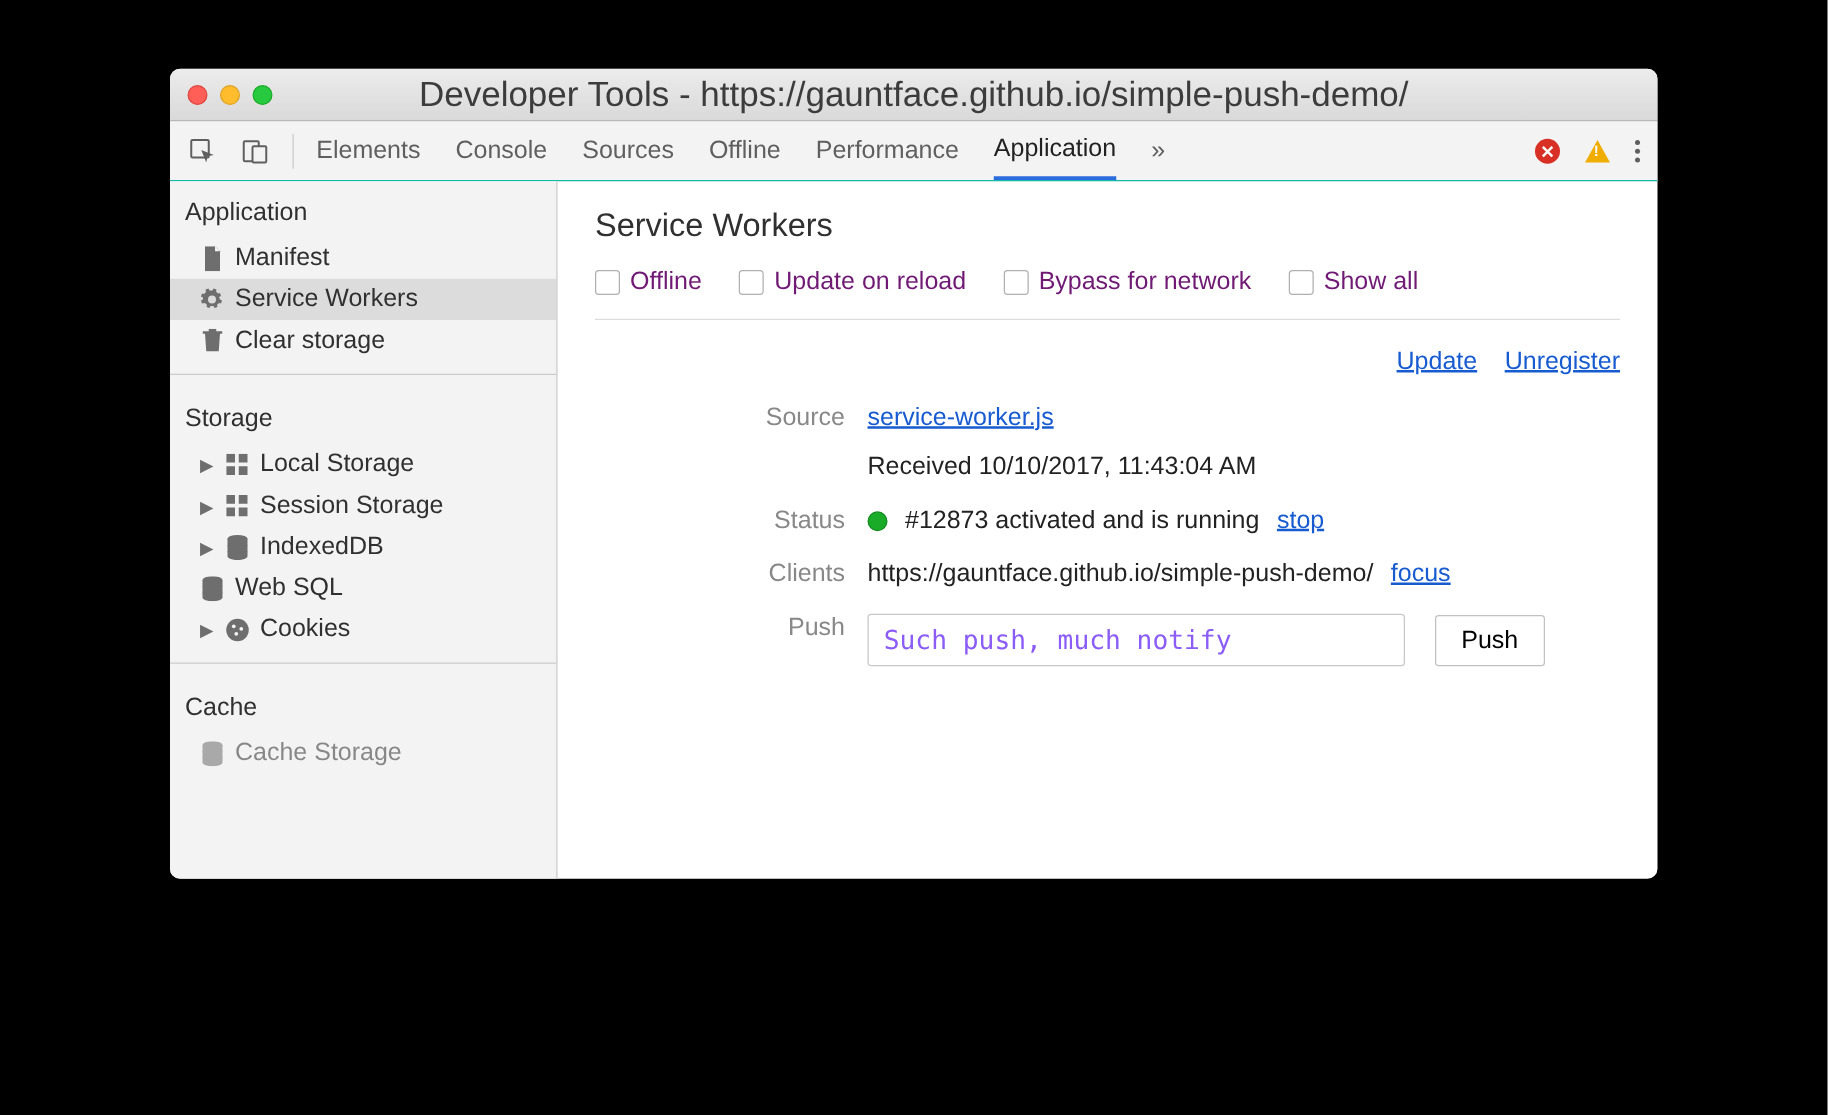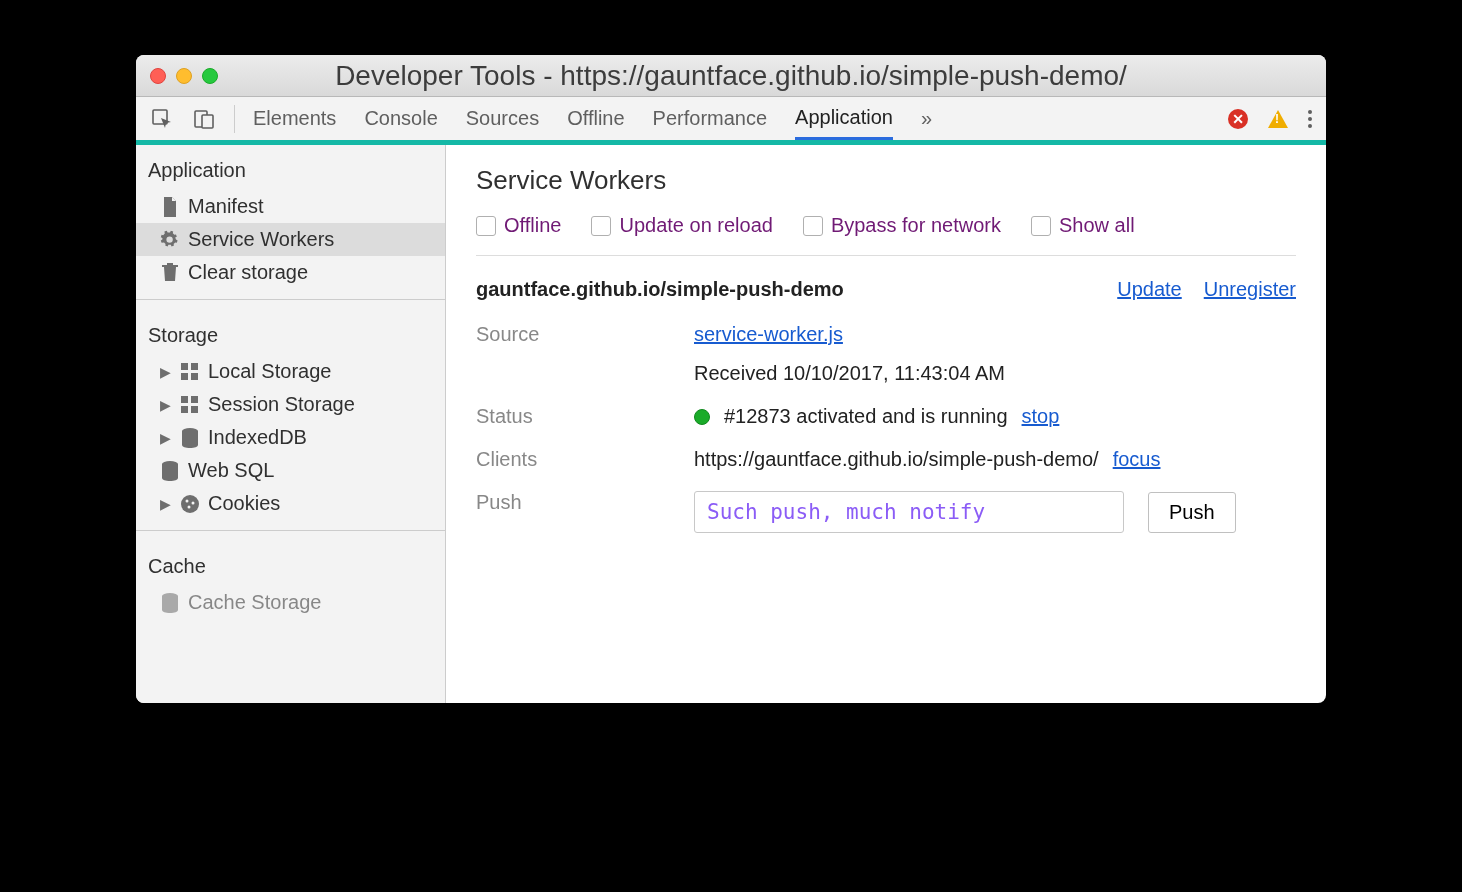--- a/index.html
+++ b/index.html
@@ -37,21 +37,21 @@
   .tl.red { background: #ff5f56; border: 1px solid #e0443e; }
   .tl.yellow { background: #ffbd2e; border: 1px solid #dea123; }
   .tl.green { background: #27c93f; border: 1px solid #1aab29; }
   .titlebar .title {
     position: absolute; left: 0; right: 0; text-align: center;
     font-size: 28px; color: #3c3c3c; font-weight: 400;
   }
   .toolbar {
     height: 48px;
     background: #f3f3f3;
-    border-bottom: 5px solid #14b8a6;
+    border-bottom: 1px solid #14b8a6;
     display: flex;
     align-items: center;
     padding: 0 14px;
     gap: 18px;
     font-size: 20px;
     color: #5f5f5f;
   }
   .tb-icon { width: 24px; height: 24px; display:flex; align-items:center; justify-content:center; color:#5f5f5f; }
   .tb-sep { width:1px; height: 28px; background:#ccc; }
   .tabs { display:flex; gap: 28px; align-items:stretch; height:100%; }
@@ -82,21 +82,21 @@
   .main { flex:1; padding: 20px 30px; overflow:auto; color:#303030; }
   .panel-title { font-size:26px; color:#303030; margin-bottom: 18px; }
   .checks { display:flex; gap: 30px; align-items:flex-end; font-size:20px; color:#701a75; padding-bottom: 18px; border-bottom:1px solid #ddd; }
   .chk { display:flex; align-items:center; gap:8px; }
   .chkbox { width:20px;height:20px;border:1px solid #b0b0b0;border-radius:3px;background:#fff; }
   .scope-row { display:flex; align-items:center; padding: 22px 0 12px; }
   .scope { font-size:20px; font-weight:600; color:#222; }
   .scope-actions { margin-left:auto; display:flex; gap: 22px; }
   .linklike { color:#175bd0; text-decoration:underline; font-size:20px; cursor:pointer; }
   .kv { display:flex; gap: 18px; padding: 10px 0; font-size:20px; align-items:flex-start; }
-  .kv .k { width: 200px; text-align:left; color:#888; }
+  .kv .k { width: 200px; text-align:right; color:#888; }
   .kv .v { flex:1; color:#222; display:flex; flex-wrap:wrap; gap: 8px 14px; align-items:center; }
   .status-dot { width:16px;height:16px;border-radius:50%;background:#1aab29;border:1px solid #128a1f; }
   .push-input {
     font-family: ui-monospace, Menlo, monospace; font-size:21px;
     padding: 8px 12px; border:1px solid #c8c8c8; border-radius:3px;
     width: 430px; color:#8b5cf6;
   }
   .push-btn {
     font-size:20px; padding: 8px 20px; border:1px solid #c0c0c0;
     background:#fff; border-radius:3px; margin-left: 10px;
@@ -277,21 +277,20 @@
           <span class="chkbox"></span>
           <span>Bypass for network</span>
         </label>
         <label class="chk">
           <span class="chkbox"></span>
           <span>Show all</span>
         </label>
       </div>
 
       <div class="scope-row">
-        <div class="scope">gauntface.github.io/simple-push-demo</div>
         <div class="scope-actions">
           <span class="linklike">Update</span>
           <span class="linklike">Unregister</span>
         </div>
       </div>
 
       <div class="kv">
         <div class="k">Source</div>
         <div class="v">
           <span class="linklike">service-worker.js</span>

